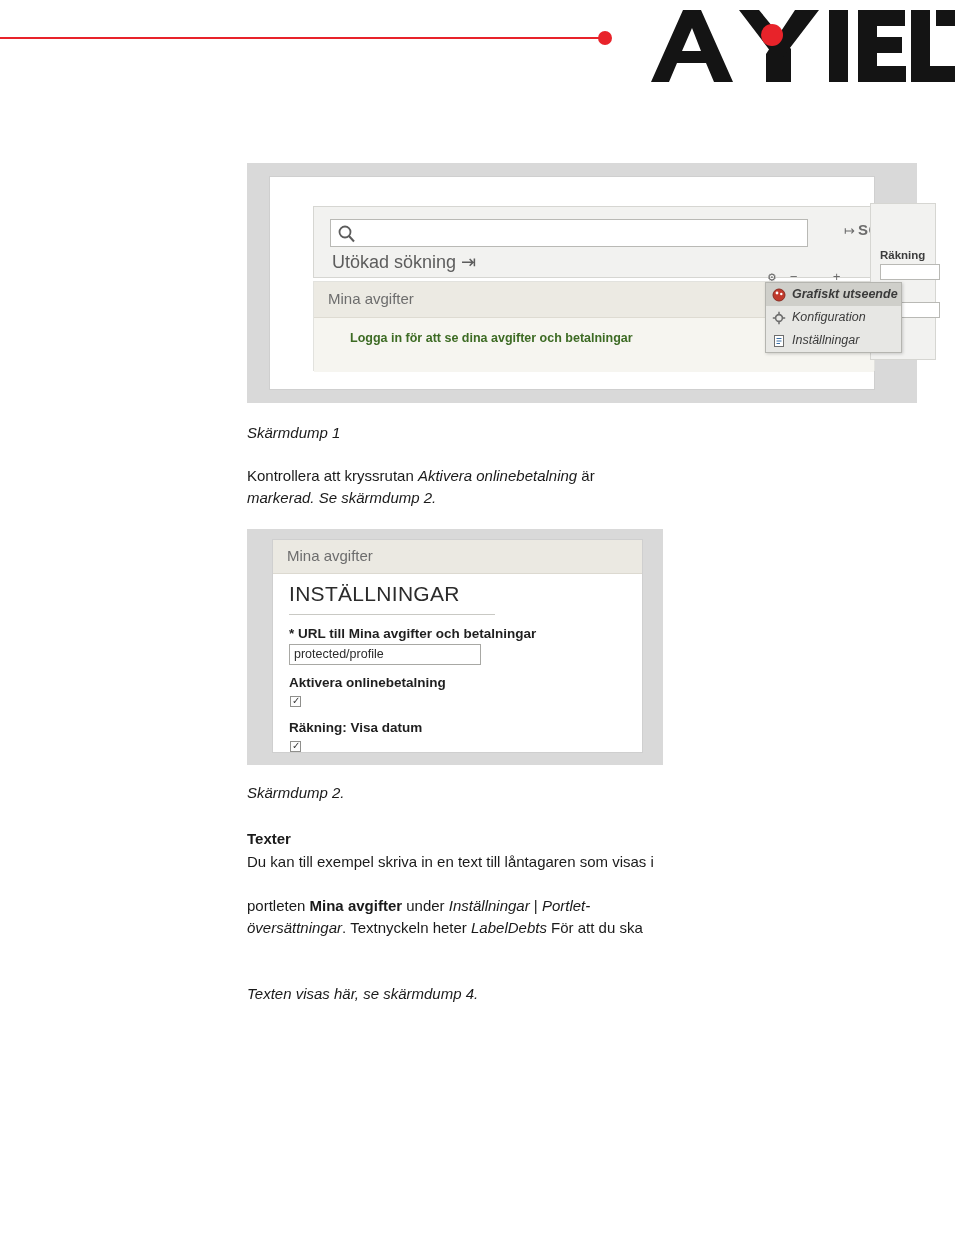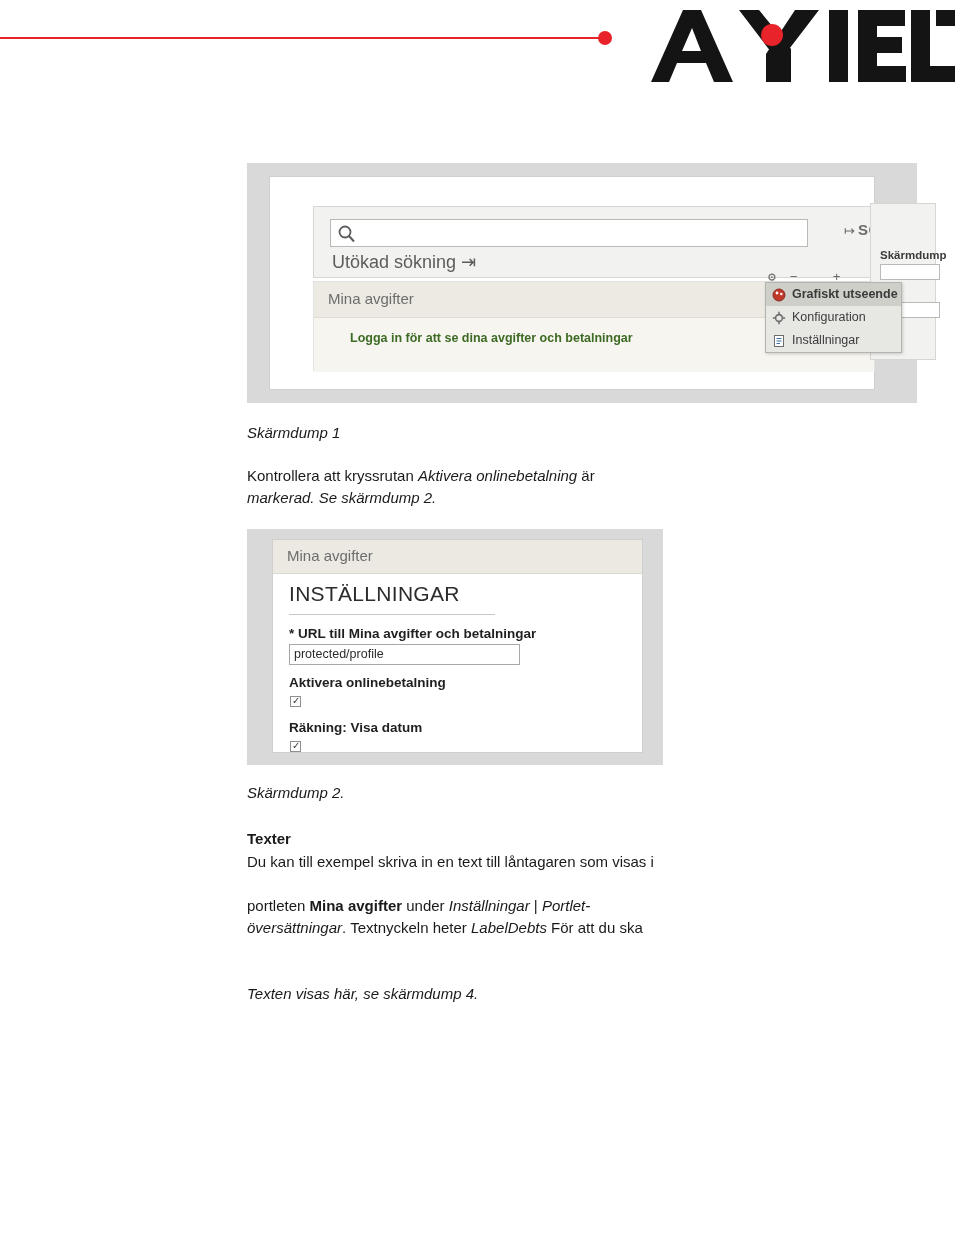--- a/index.html
+++ b/index.html
@@ -240,20 +240,21 @@
   }
   .ctx-item {
     position: relative;
     height: 23px;
     font-size: 12.5px;
     color: #3b3b3b;
     padding-left: 26px;
     line-height: 23px;
     box-sizing: border-box;
     white-space: nowrap;
+    font-style: italic;
   }
   .ctx-item.active {
     background: #cfcfca;
     font-weight: bold;
   }
   .ctx-item .ci {
     position: absolute;
     left: 6px;
     top: 4px;
     width: 14px;
@@ -331,21 +332,21 @@
   .fig2-lbl {
     position: absolute;
     font-size: 13.5px;
     font-weight: bold;
     color: #1f1f1f;
     white-space: nowrap;
   }
   .fig2-input {
     position: absolute;
     left: 16px;
-    width: 231px;
+    width: 192px;
     height: 21px;
     background: #ffffff;
     border: 1px solid #a8a8a4;
     box-sizing: border-box;
     font-size: 12.5px;
     color: #2b2b2b;
     line-height: 19px;
     padding-left: 4px;
   }
   .fig2-cb {
@@ -424,21 +425,21 @@
       <div class="portlet1-title-bar">
         <div class="portlet1-title">Mina avgifter</div>
       </div>
       <div class="portlet1-body">
         <div class="portlet1-link">Logga in för att se dina avgifter och betalningar</div>
       </div>
     </div>
 
     <div class="login-panel">
       <div class="login-title">Logga i</div>
-      <div class="login-lbl1">Skärmdump</div>
+      <div class="login-lbl1">Räkning</div>
       <div class="login-inp1"></div>
       <div class="login-lbl2">od</div>
       <div class="login-inp2"></div>
     </div>
 
     <div class="ctx-icons">⚙ − _ + _×_</div>
 
     <div class="ctx-menu">
       <div class="ctx-item active">
         <span class="ci">

